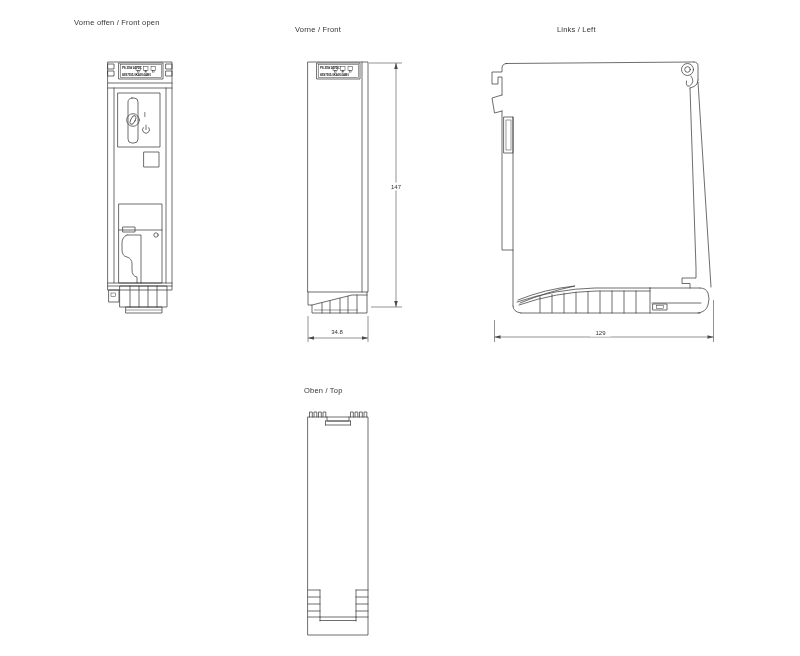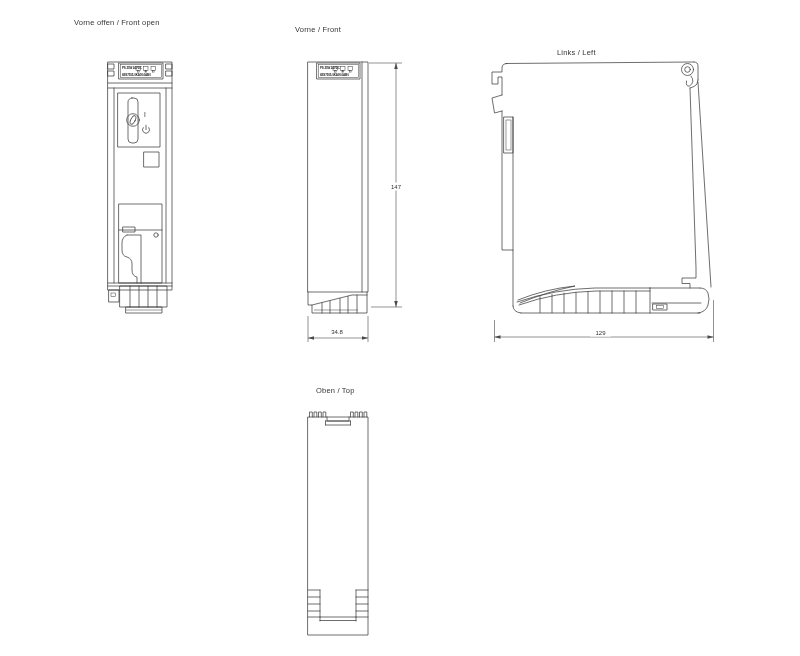--- a/index.html
+++ b/index.html
@@ -17,22 +17,22 @@
   .marktxt{font-family:"Liberation Sans",sans-serif;font-size:6.5px;fill:#2c2c2c;}
   .whitebox{fill:#ffffff;stroke:none;}
 </style>
 </head>
 <body>
 
 <div class="canvas">
 
   <div class="view-label" style="left:74px;top:18px;">Vorne offen / Front open</div>
   <div class="view-label" style="left:295px;top:25px;">Vorne / Front</div>
-  <div class="view-label" style="left:557px;top:25px;margin-top:23px;">Links / Left</div>
-  <div class="view-label" style="left:316px;top:386px;">Oben / Top</div>
+  <div class="view-label" style="left:557px;top:25px;">Links / Left</div>
+  <div class="view-label" style="left:304px;top:386px;">Oben / Top</div>
 
   <svg width="800" height="656" viewBox="0 0 800 656">
 
     <g>
       <rect class="ln" x="108" y="62" width="64" height="228"></rect>
 
       <rect class="ln" x="108" y="64" width="6" height="5"></rect>
       <rect class="ln" x="108" y="71" width="6" height="5"></rect>
       <rect class="ln" x="166" y="64" width="6" height="5"></rect>
       <rect class="ln" x="166" y="71" width="6" height="5"></rect>

